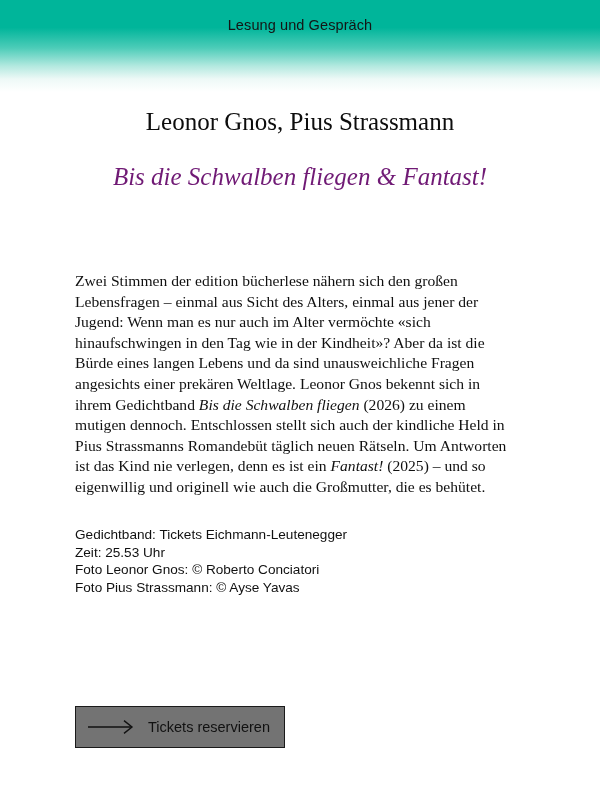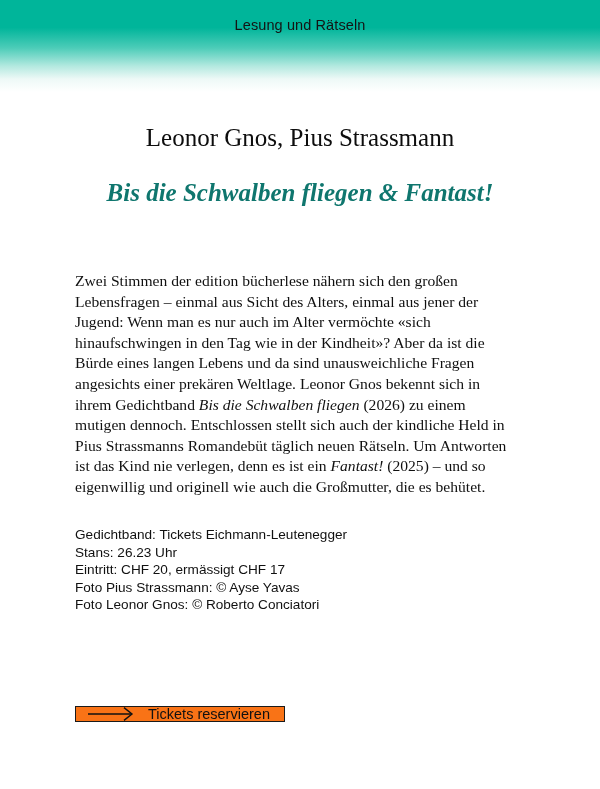--- a/index.html
+++ b/index.html
@@ -59,29 +59,29 @@
     left: 40px;
     width: 520px;
     text-align: center;
   }
   .event-title {
     font-family: "Liberation Serif", "DejaVu Serif", serif;
     font-size: 25px;
     line-height: 32px;
     font-weight: 400;
     color: #0d0d0d;
-    margin: 16px;
+    margin: 0;
   }
   .event-subtitle {
     font-family: "Liberation Serif", "DejaVu Serif", serif;
     font-size: 25px;
     line-height: 32px;
     font-style: italic;
-    font-weight: 700;
-    color: #0f766e;
+    font-weight: 400;
+    color: #701a75;
     margin: 23px 0 0 0;
   }
 
   .body-block {
     position: absolute;
     top: 271px;
     left: 75px;
     width: 437px;
   }
   .body-text {
@@ -112,24 +112,24 @@
     text-decoration: underline;
     color: #111111;
     cursor: pointer;
   }
 
   
   .cta-button {
     position: absolute;
     top: 706px;
     left: 75px;
-    height: 16px;
+    height: 42px;
     box-sizing: border-box;
     border: 1px solid #1a1a1a;
-    background: #f97316;
+    background: #737373;
     display: inline-flex;
     align-items: center;
     padding: 0 14px 0 12px;
     cursor: pointer;
   }
   .cta-arrow {
     display: inline-block;
     width: 46px;
     height: 14px;
     margin-right: 14px;
@@ -142,44 +142,43 @@
     color: #111111;
     white-space: nowrap;
   }
 </style>
 </head>
 <body>
 
 <div class="page">
 
   <div class="header-banner">
-    <div class="header-kicker">Lesung und Rätseln</div>
+    <div class="header-kicker">Lesung und Gespräch</div>
   </div>
 
   <div class="title-block">
     <h1 class="event-title">Leonor Gnos, Pius Strassmann</h1>
     <h2 class="event-subtitle">Bis die Schwalben fliegen &amp; Fantast!</h2>
   </div>
 
   <div class="body-block">
     <p class="body-text"><span>Zwei Stimmen der edition bücherlese nähern sich den großen Lebensfragen – einmal aus Sicht des Alters, einmal aus jener der Jugend: Wenn man es nur auch im Alter vermöchte «sich hinaufschwingen in den Tag wie in der Kindheit»? Aber da ist die Bürde eines langen Lebens und da sind unausweichliche Fragen angesichts einer prekären Weltlage. Leonor Gnos bekennt sich in ihrem Gedichtband </span><i>Bis die Schwalben fliegen</i><span> (2026) zu einem mutigen dennoch. Entschlossen stellt sich auch der kindliche Held in Pius Strassmanns Romandebüt täglich neuen Rätseln. Um Antworten ist das Kind nie verlegen, denn es ist ein </span><i>Fantast!</i><span> (2025) – und so eigenwillig und originell wie auch die Großmutter, die es behütet.</span></p>
   </div>
 
   <div class="details-block">
 
     <div class="detail-line"><span>Gedichtband: </span><span>Tickets Eichmann-Leutenegger</span></div>
 
 
-    <div class="detail-line"><span>Stans: </span><span>26.23 Uhr</span></div>
+    <div class="detail-line"><span>Zeit: </span><span>25.53 Uhr</span></div>
 
-    <div class="detail-line"><span>Eintritt: </span><span>CHF 20, ermässigt CHF 17</span></div>
+
+    <div class="detail-line"><span>Foto Leonor Gnos: </span><span>© Roberto Conciatori</span></div>
 
     <div class="detail-line"><span>Foto Pius Strassmann: </span><span>© Ayse Yavas</span></div>
-
-    <div class="detail-line"><span>Foto Leonor Gnos: </span><span>© Roberto Conciatori</span></div>
 
   </div>
 
   <div class="cta-button">
     <span class="cta-arrow">
       <svg width="46" height="14" viewBox="0 0 46 14" xmlns="http://www.w3.org/2000/svg">
         <line x1="0" y1="7" x2="44" y2="7" stroke="#111111" stroke-width="1.4"></line>
         <polyline points="36,0.6 44,7 36,13.4" fill="none" stroke="#111111" stroke-width="1.4"></polyline>
       </svg>
     </span>

